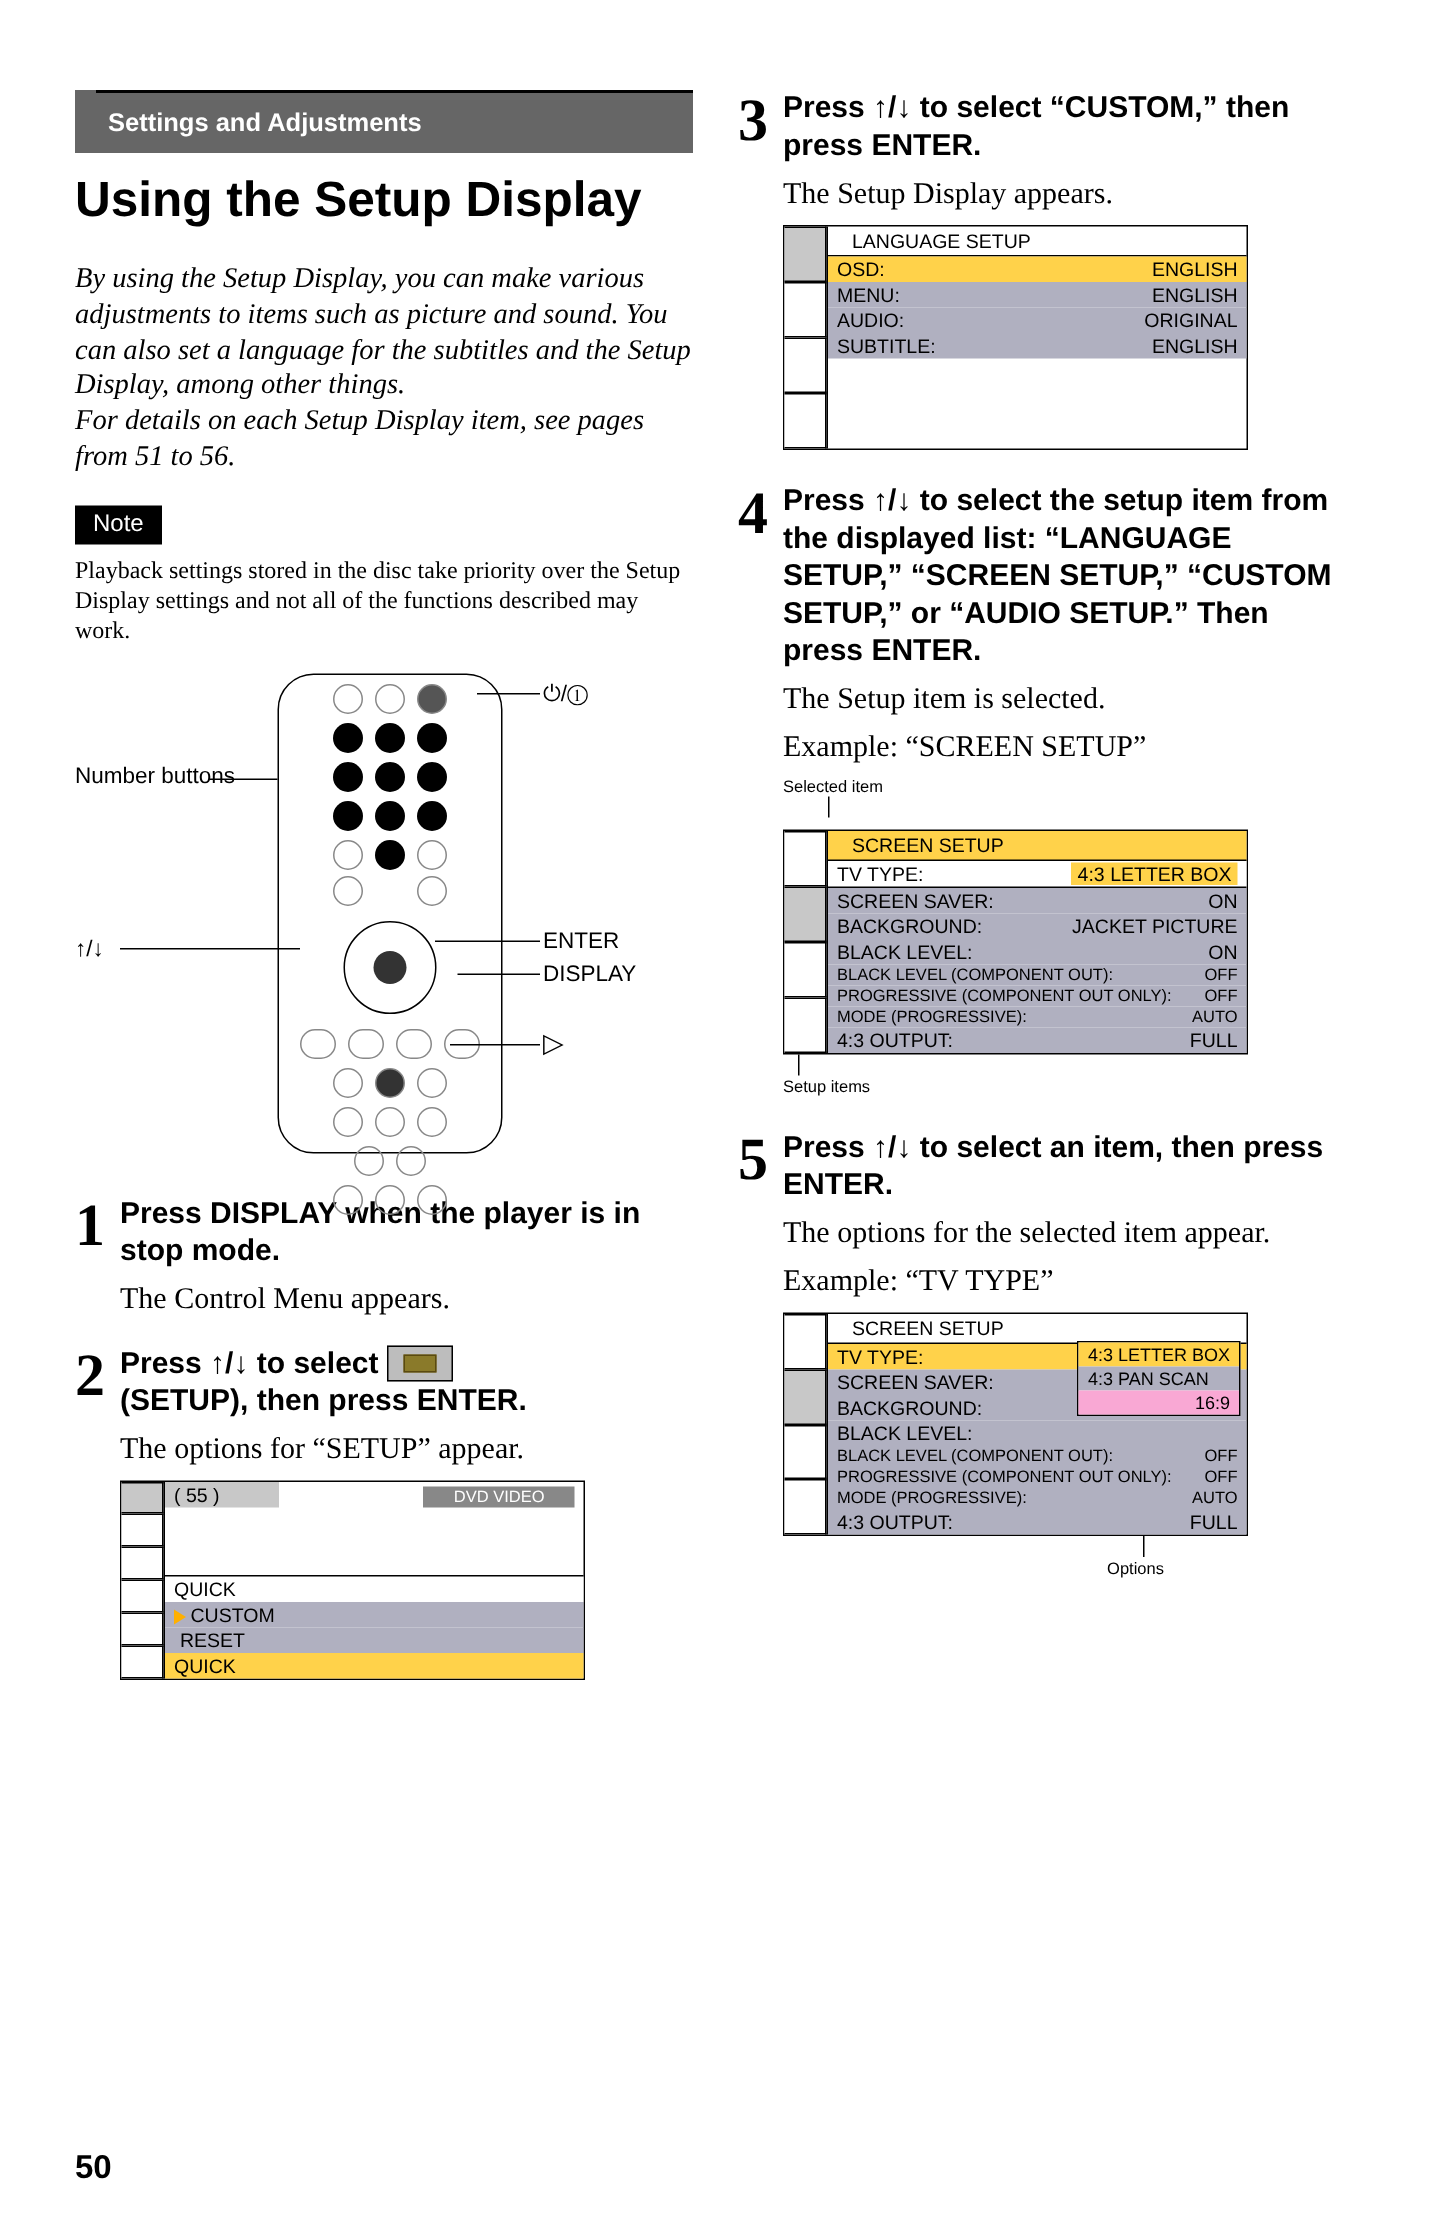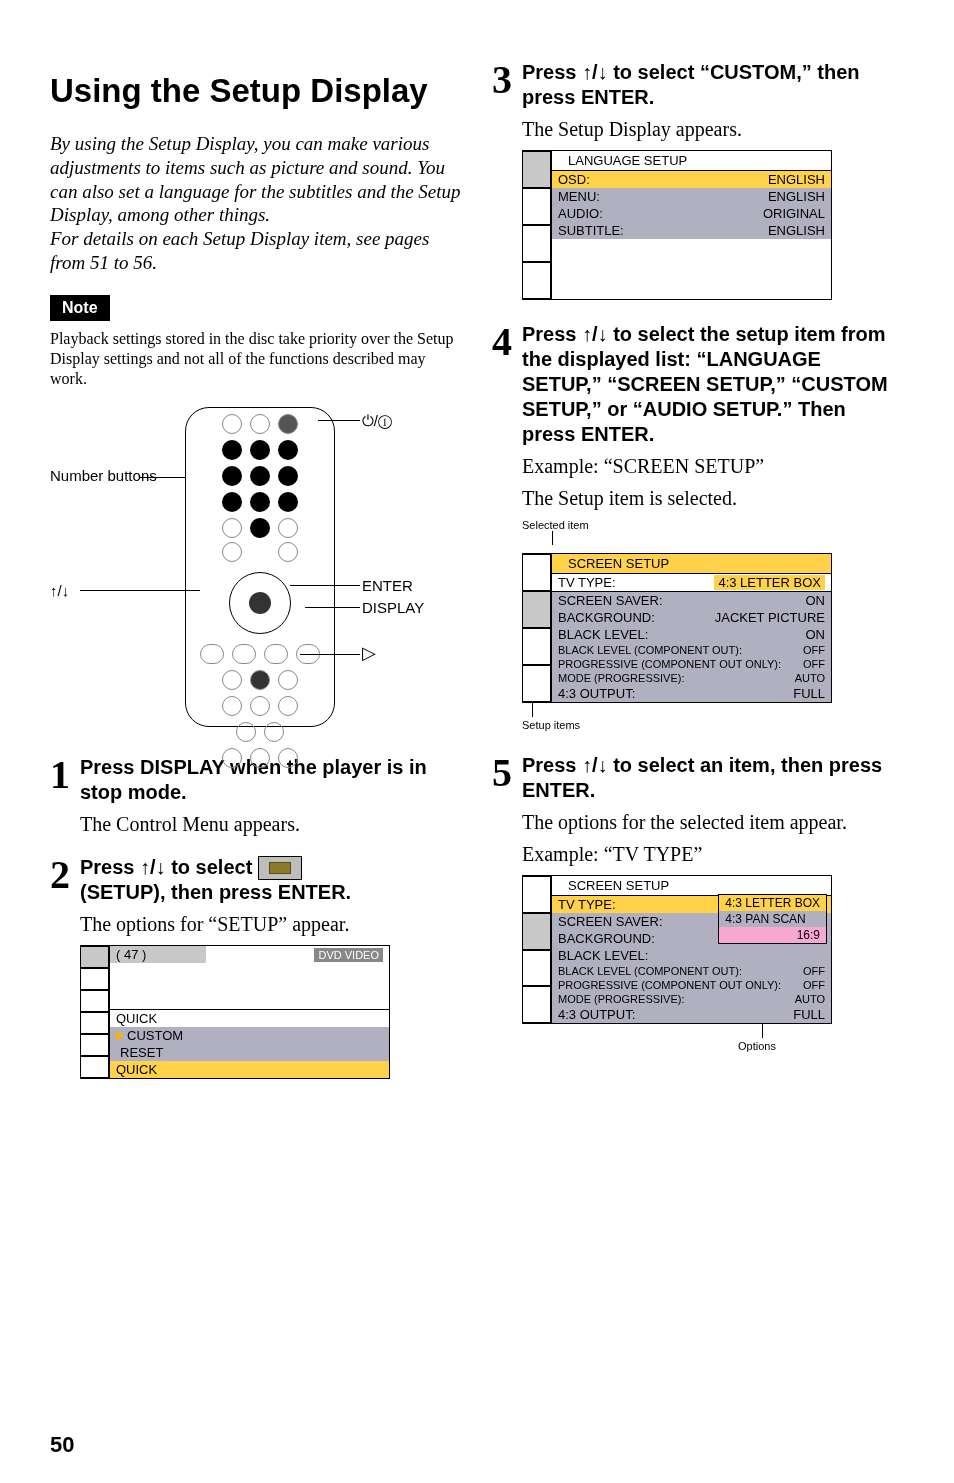--- a/index.html
+++ b/index.html
@@ -31,21 +31,21 @@
     font-weight: 900; font-size: 33px;
     margin: 12px 0 22px 0;
   }
   p.body {
     font-size: 19px; line-height: 1.25;
     margin-bottom: 6px;
     font-style: italic;
   }
   .note-tab {
     display: inline-block; background: #000; color: #fff;
-    font-family: Arial, Helvetica, sans-serif; font-weight: bold;
+    font-family: Arial, Helvetica, sans-serif; font-weight: normal;
     font-size: 16px; padding: 4px 12px; margin-top: 14px;
   }
   .note-body { font-size: 16px; line-height: 1.25; margin-top: 8px; }
 
   
   .remote-wrap { position: relative; height: 330px; margin-top: 18px; font-family: Arial, Helvetica, sans-serif; font-size: 15px;}
   .remote {
     position: absolute; left: 135px; top: 0; width: 150px; height: 320px;
     border: 1px solid #000; border-radius: 24px; background: #fff;
   }
@@ -108,20 +108,24 @@
   }
   .col-right .step { margin-top:0; }
   .col-right .step + .step { margin-top:22px; }
 </style>
 </head>
 <body>
 
 <div class="cols">
 
   <div class="col">
+    <div class="section-bar">
+      <div class="stub"></div>
+      <div class="label">Settings and Adjustments</div>
+    </div>
 
     <h1 class="title">Using the Setup Display</h1>
 
     <p class="body">
       By using the Setup Display, you can make various adjustments to items such as picture and sound. You can also set a language for the subtitles and the Setup Display, among other things.<br>
       For details on each Setup Display item, see pages from 51 to 56.
     </p>
 
     <div class="note-tab">Note</div>
     <p class="note-body">Playback settings stored in the disc take priority over the Setup Display settings and not all of the functions described may work.</p>
@@ -229,22 +233,22 @@
                 <div class="tab"></div>
                 <div class="tab"></div>
                 <div class="tab"></div>
                 <div class="tab"></div>
                 <div class="tab"></div>
             </div>
             <div class="panel">
               <table class="miniosd">
                 <tbody>
                     <tr>
-                      <td style="background:#c8c8c8;">( 47 )</td>
-                    <td style="text-align:right;"><span style="background:#888;color:#fff;padding:1px 4px;font-size:11px;">DVD VIDEO</span></td>
+                      <td style="background:#c8c8c8;">( 55 )</td>
+                    <td style="text-align:right;"><span style="background:#888;color:#fff;padding:1px 20px;font-size:11px;">DVD VIDEO</span></td>
                     </tr>
                 <tr>
                       <td colspan="2" style="height:46px;"></td>
                     </tr>
                 <tr>
                       <td colspan="2" style="border-top:1px solid #000; background:#fff;">QUICK</td>
                     </tr>
                 <tr>
                       <td colspan="2" style="background:#b0b0c0;"><span class="sel-arrow"></span><span>CUSTOM</span></td>
                     </tr>
@@ -307,22 +311,22 @@
         </div>
       </div>
     </div>
 
     <div class="step">
       <div class="step-num">4</div>
       <div class="step-body">
         <div class="step-head">
           <span>Press </span><span class="arrow">↑/↓</span><span> to select the setup item from the displayed list: “LANGUAGE SETUP,” “SCREEN SETUP,” “CUSTOM SETUP,” or “AUDIO SETUP.” Then press ENTER.</span>
         </div>
+        <div class="step-sub">The Setup item is selected.</div>
         <div class="step-sub">Example: “SCREEN SETUP”</div>
-        <div class="step-sub">The Setup item is selected.</div>
         <div class="osd-caption" style="margin-top:8px;">Selected item</div>
         <div style="border-left:1px solid #000; height:14px; margin-left:30px;"></div>
 
         <div class="osd">
           <div class="stack">
             <div class="tabs">
               <div class="tab"></div>
                 <div class="tab fill"></div>
                 <div class="tab"></div>
                 <div class="tab"></div>

